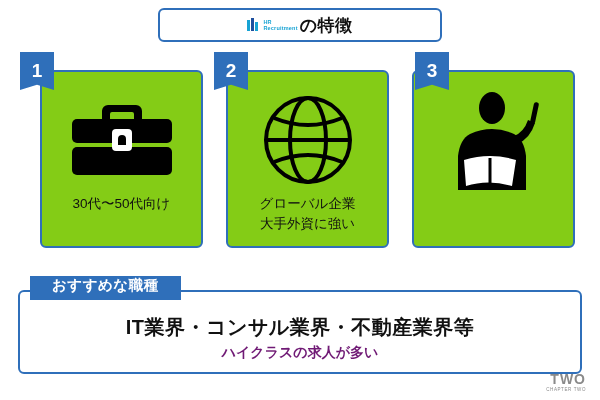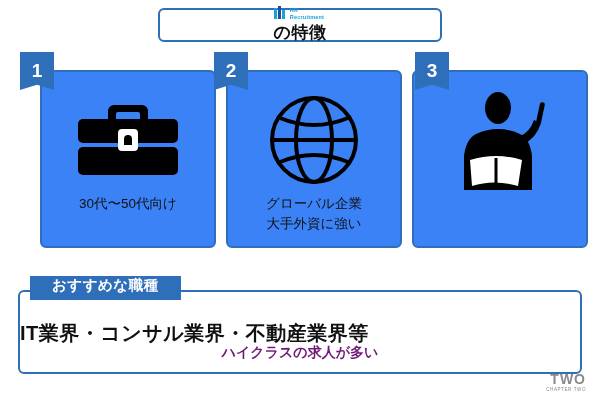--- a/index.html
+++ b/index.html
@@ -22,21 +22,20 @@
     top: 8px;
     width: 284px;
     height: 34px;
     background: #ffffff;
     border: 2px solid #2f6fba;
     border-radius: 6px;
     display: flex;
     align-items: center;
     justify-content: center;
     box-sizing: border-box;
-    flex-direction: column;
   }
   .logo-wrap {
     display: flex;
     align-items: center;
     gap: 3px;
     margin-right: 2px;
   }
   .logo-mark {
     width: 13px;
     height: 15px;
@@ -53,23 +52,23 @@
     font-size: 17px;
     font-weight: bold;
     color: #111111;
     letter-spacing: 0.5px;
   }
 
   
   .card {
     position: absolute;
     top: 70px;
-    width: 176px;
+    width: 163px;
     height: 178px;
-    background: #3b82f6;
+    background: #84cc16;
     border: 2px solid #2f6fba;
     border-radius: 6px;
     box-sizing: border-box;
   }
   #card-1 { left: 40px; }
   #card-2 { left: 226px; }
   #card-3 { left: 412px; }
 
   .badge {
     position: absolute;
@@ -132,22 +131,23 @@
     color: #ffffff;
     font-size: 14.5px;
     font-weight: bold;
     padding: 0 22px 5px 22px;
     letter-spacing: 0.5px;
     z-index: 4;
   }
   .bottom-head {
     position: absolute;
     left: 0;
-    top: 28px;
-    width: 100%;
+    top: 22px;
+    width: 100%;
+    text-align: center;
     font-size: 20px;
     font-weight: bold;
     color: #111111;
     letter-spacing: 0.5px;
   }
   .bottom-sub {
     position: absolute;
     left: 0;
     top: 52px;
     width: 100%;

